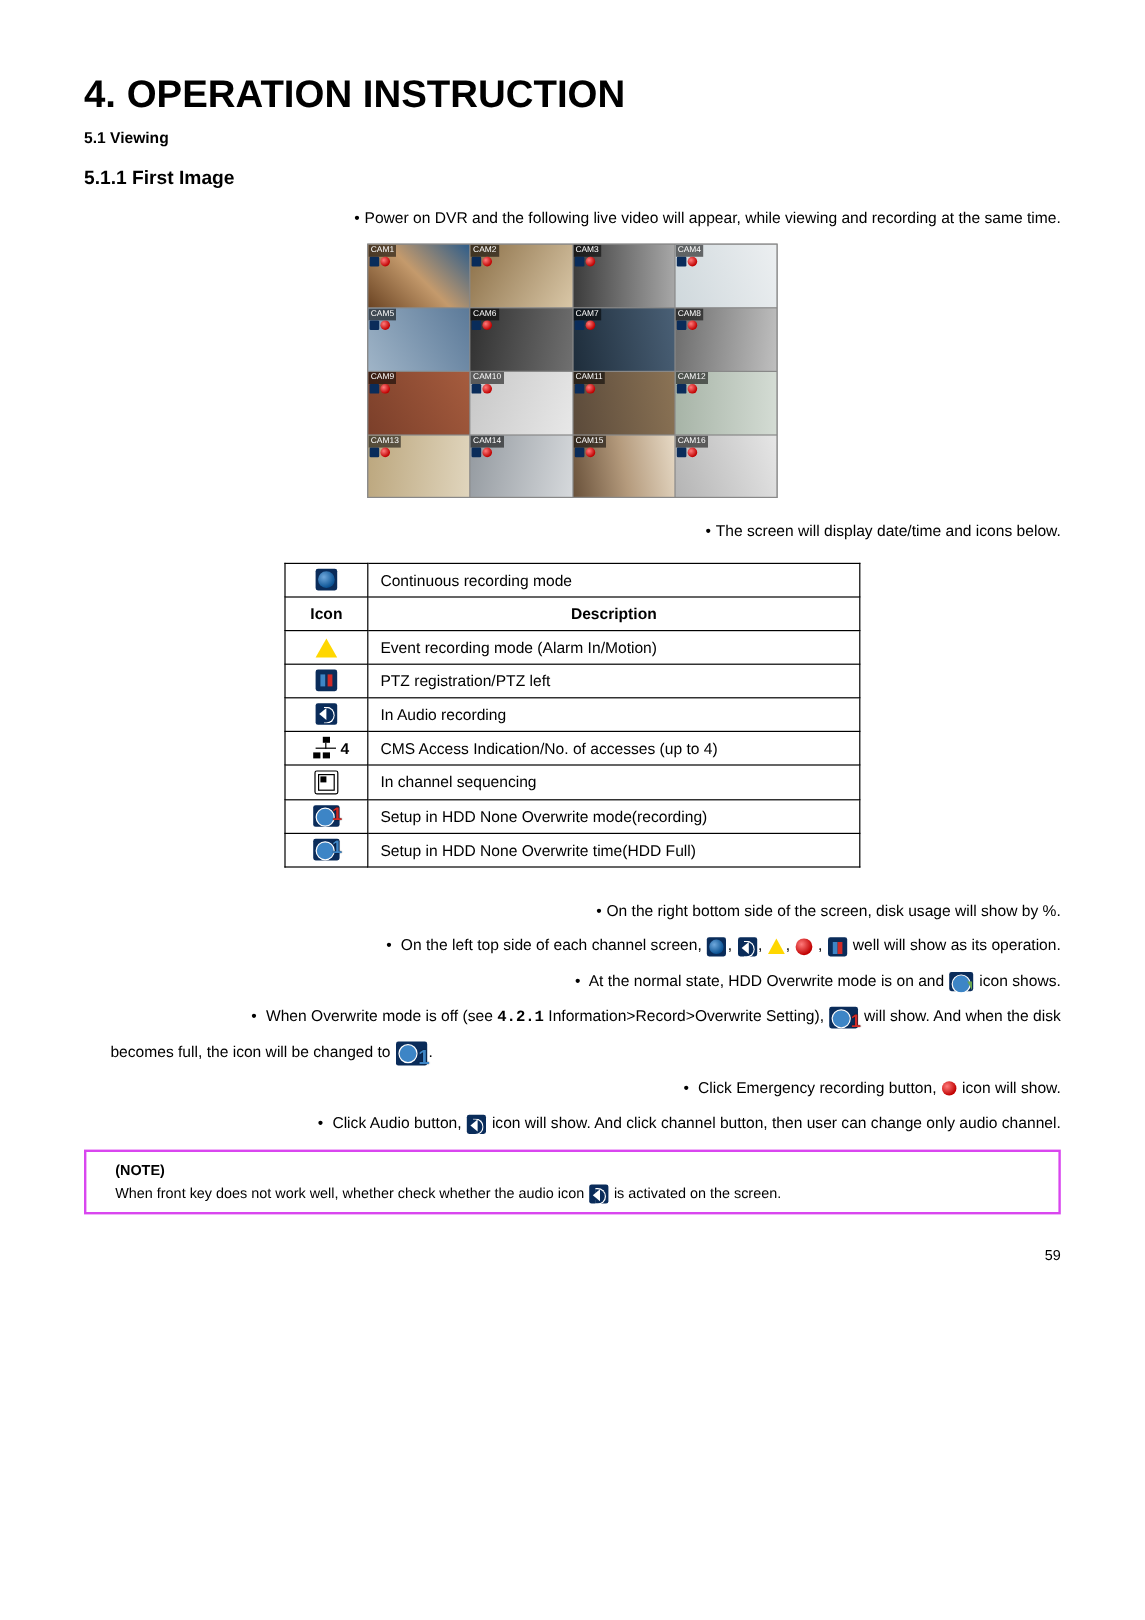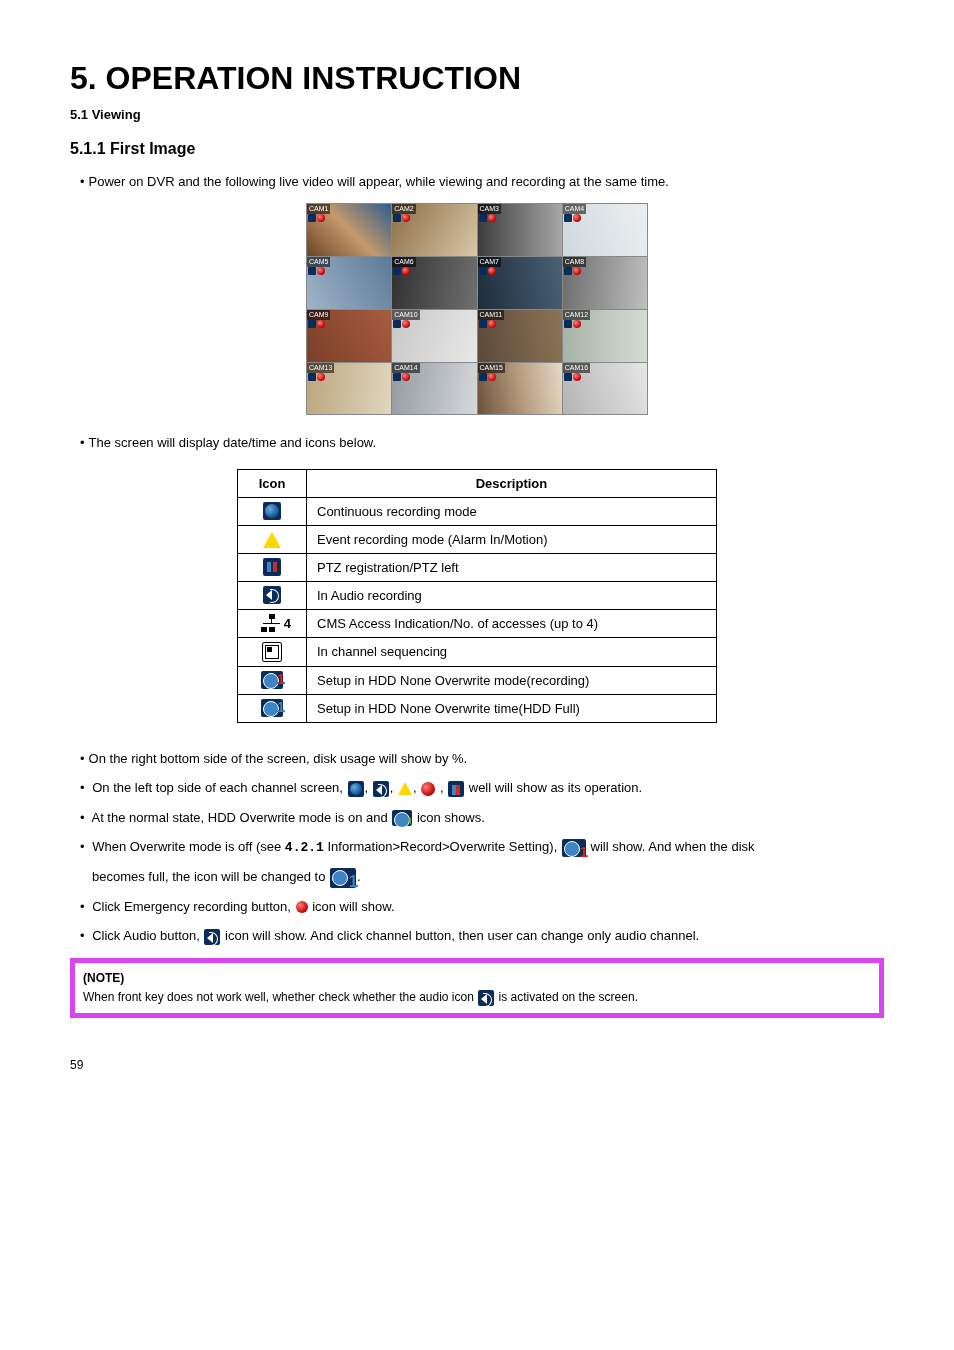--- a/index.html
+++ b/index.html
@@ -24,20 +24,21 @@
     margin: 10px 0 18px 0;
   }
   h3.subsub-heading {
     font-size: 16px;
     font-weight: bold;
     margin: 10px 0 12px 0;
   }
   .bullet-line {
     margin: 6px 0 6px 10px;
     line-height: 1.8;
+    text-align: right;
   }
   .bullet-line::before {
     content: "\2022 ";
     margin-right: 4px;
   }
   .indent-line {
     margin: 6px 0 6px 22px;
     line-height: 1.8;
   }
   .dvr-grid {
@@ -211,38 +212,38 @@
   .cms-count {
     position:absolute; right:-8px; top:2px;
     font-weight:bold; font-size:13px; color:#000;
   }
   .inline-icon {
     vertical-align: middle;
     margin: 0 1px;
   }
   .inline-icon.sq-icon { width:16px; height:16px; }
   .note-box {
-    border: 5px solid #d946ef;
-    padding: 6px 8px;
+    border: 2px solid #d946ef;
+    padding: 6px 24px;
     margin-top: 10px;
     font-size: 12px;
     line-height: 1.6;
   }
   .note-title { font-weight: bold; }
   .page-num {
-    text-align: left;
+    text-align: right;
     font-size: 12px;
-    margin-top: 40px;
+    margin-top: 27px;
   }
   .bold { font-weight: bold; font-family: Liberation Mono, monospace; }
 </style>
 </head>
 <body>
 
-<h1 class="main-heading">5.  OPERATION INSTRUCTION</h1>
+<h1 class="main-heading">4.  OPERATION INSTRUCTION</h1>
 <h2 class="sub-heading">5.1  Viewing</h2>
 <h3 class="subsub-heading">5.1.1    First Image</h3>
 
 <div class="bullet-line">Power on DVR and the following live video will appear, while viewing and recording at the same time.</div>
 
 <div class="dvr-grid">
   <div class="cam-cell" style="background:linear-gradient(45deg,#6b4423,#c49a6c,#2e5d8a);">
       <div class="cam-overlay">CAM1</div>
       <div class="cam-icons">
         <span class="mini-icon"></span>
@@ -354,26 +355,26 @@
         <span class="mini-rec"></span>
       </div>
     </div>
 </div>
 
 <div class="bullet-line">The screen will display date/time and icons below.</div>
 
 <table class="icon-table">
   <tbody>
       <tr>
+    <td class="icon-cell"><span class="sq-icon bg-navy clock-face"></span></td>
+    <td>Continuous recording mode</td>
+  </tr>
+  <tr>
     <th>Icon</th>
     <th>Description</th>
-  </tr>
-  <tr>
-    <td class="icon-cell"><span class="sq-icon bg-navy clock-face"></span></td>
-    <td>Continuous recording mode</td>
   </tr>
   <tr>
     <td class="icon-cell"><span class="tri-yellow"></span></td>
     <td>Event recording mode (Alarm In/Motion)</td>
   </tr>
   <tr>
     <td class="icon-cell"><span class="sq-icon bg-navy ptz-inner"></span></td>
     <td>PTZ registration/PTZ left</td>
   </tr>
   <tr>

